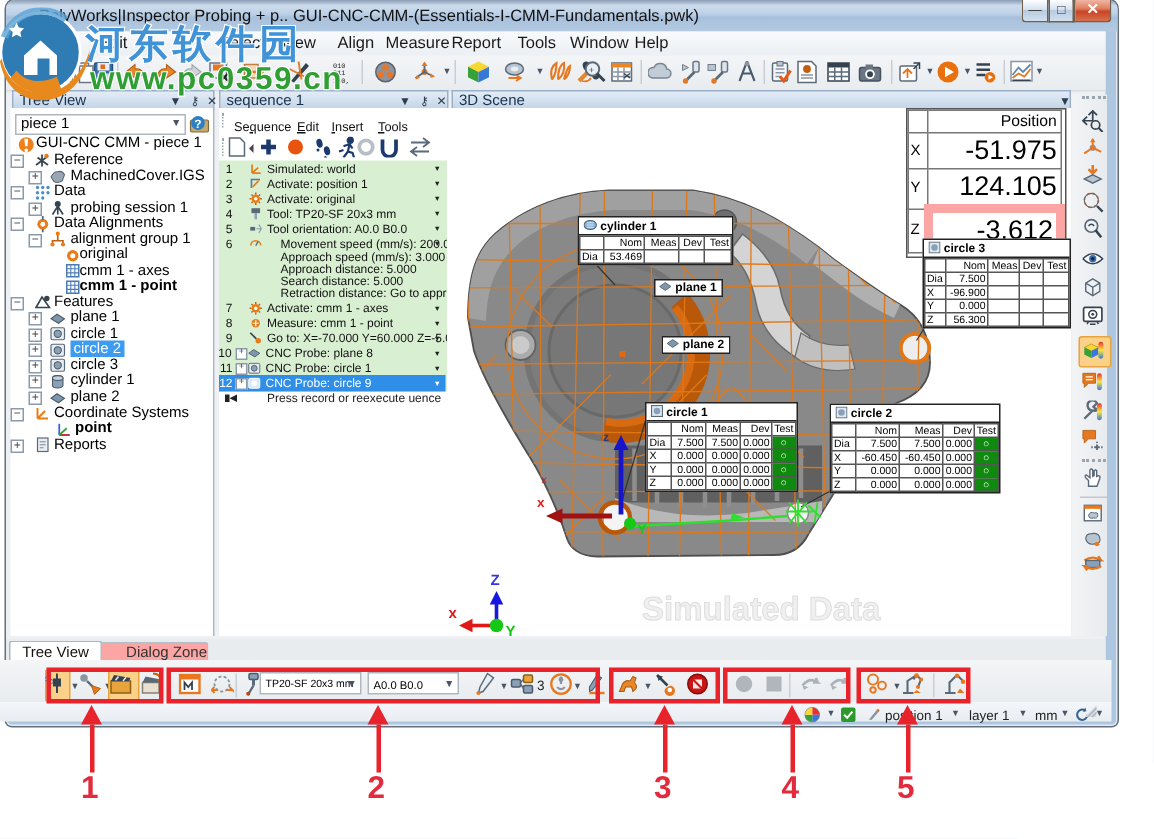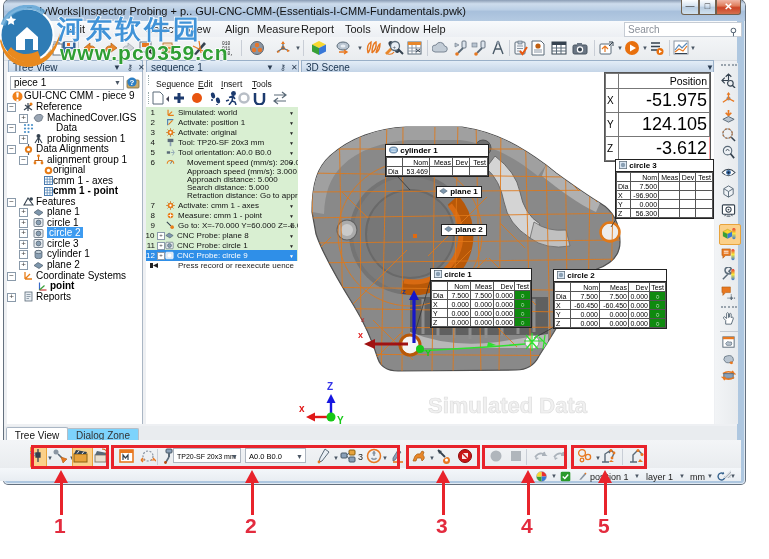--- a/index.html
+++ b/index.html
@@ -91,21 +91,20 @@
     <span style="left:18px">File</span>
       <span style="left:62px">Edit</span>
     <span style="left:142px">Select</span>
       <span style="left:183px">View</span>
     <span style="left:221px">Align</span>
       <span style="left:253px">Measure</span>
     <span style="left:297px">Report</span>
       <span style="left:341px">Tools</span>
     <span style="left:376px">Window</span>
       <span style="left:419px">Help</span>
-    <div id="search">Search<span style="position:absolute;right:4px;color:#456;">⚲</span></div>
   </div>
   <div id="toolbar">
 <div class="abs" style="left:14px;top:3px;">
         <svg width="16" height="16" viewBox="0 0 16 16">
           <path d="M3 1 h7 l3 3 v11 h-10 z" fill="#fff" stroke="#6a7684" stroke-width="1"></path>
           <path d="M10 1 l3 3 h-3 z" fill="#c8d2dc"></path>
         </svg>
       </div>
 <div class="abs" style="left:29px;top:3px;">
         <svg width="16" height="16" viewBox="0 0 16 16">
@@ -377,21 +376,21 @@
       <circle cx="6" cy="7" r="4.6" fill="#2d7fc4"></circle>
       <text x="6" y="10" font-size="8" fill="#fff" text-anchor="middle" font-weight="bold">?</text>
     </svg>
   <div id="treerows">
 <div class="abs" style="left:5px;top:19px;width:11px;height:11px;">
         <svg width="11" height="11" viewBox="0 0 11 11">
           <circle cx="5.5" cy="5.5" r="5" fill="#f08019"></circle>
           <path d="M4.2 1.5 h2.6 l-.5 5h-1.6z M5.5 8 a1.2 1.2 0 1 0 .01 0" fill="#fff"></path>
         </svg>
       </div>
-<div class="tree-item" style="left:17px;top:18px;">GUI-CNC CMM - piece 9</div>
+<div class="tree-item" style="left:17px;top:18px;">GUI-CNC CMM - piece 1</div>
 <div class="abs tbox" style="left:0px;top:31px;">−</div>
 <div class="abs" style="left:16px;top:30px;width:11px;height:11px;">
         <svg width="11" height="11" viewBox="0 0 11 11">
           <path d="M1 8 L9 2 M2 3 L9 8 M5 1 L5 9" stroke="#3a4654" stroke-width="1.2"></path>
           <circle cx="8" cy="2" r="1.5" fill="#e87d17"></circle>
         </svg>
       </div>
 <div class="tree-item" style="left:29px;top:29px;">Reference</div>
 <div class="abs tbox" style="left:12px;top:42px;">+</div>
 <div class="abs" style="left:26px;top:40px;width:11px;height:11px;">
@@ -408,21 +407,21 @@
             <circle cx="5.5" cy="2" r="1.1"></circle>
             <circle cx="9" cy="2" r="1.1"></circle>
             <circle cx="2" cy="5.5" r="1.1"></circle>
             <circle cx="5.5" cy="5.5" r="1.1"></circle>
             <circle cx="9" cy="5.5" r="1.1"></circle>
             <circle cx="2" cy="9" r="1.1"></circle>
             <circle cx="5.5" cy="9" r="1.1"></circle>
           </g>
         </svg>
       </div>
-<div class="tree-item" style="left:29px;top:50px;margin-left:20px;">Data</div>
+<div class="tree-item" style="left:29px;top:50px;">Data</div>
 <div class="abs tbox" style="left:12px;top:63px;">+</div>
 <div class="abs" style="left:26px;top:61px;width:11px;height:11px;">
         <svg width="11" height="11" viewBox="0 0 11 11">
           <circle cx="5.5" cy="3" r="2" fill="#35424f"></circle>
           <path d="M2 10 L5.5 4.5 L9 10 M5.5 4.5 V10" stroke="#35424f" stroke-width="1.1" fill="none"></path>
         </svg>
       </div>
 <div class="tree-item" style="left:40px;top:61px;">probing session 1</div>
 <div class="abs tbox" style="left:0px;top:73px;">−</div>
 <div class="abs" style="left:16px;top:72px;width:11px;height:11px;">
@@ -833,21 +832,21 @@
 <tr>
             <td style="border:1px solid #777;font-size:10px;">X</td>
             <td style="border:1px solid #777;text-align:right;font-size:18px;padding-right:2px;height:19px;">-51.975</td>
           </tr>
 <tr>
             <td style="border:1px solid #777;font-size:10px;">Y</td>
             <td style="border:1px solid #777;text-align:right;font-size:18px;padding-right:2px;height:19px;">124.105</td>
           </tr>
 <tr>
             <td style="border:1px solid #777;font-size:10px;">Z</td>
-            <td style="border:1px solid #fca5a5;text-align:right;font-size:18px;padding-right:2px;height:19px;">-3.612</td>
+            <td style="border:6px solid #fca5a5;text-align:right;font-size:18px;padding-right:2px;height:19px;">-3.612</td>
           </tr>
 </tbody>
       </table>
     </div>
 <div class="ann" style="left:87px;top:72px;">
  <div class="hd"><svg width="9" height="8" viewBox="0 0 12 10" style="vertical-align:-1px">
           <ellipse cx="6" cy="5" rx="5.5" ry="4" fill="#8ab0d4" stroke="#4a6a88"></ellipse>
           <path d="M3 3 h6 M3 5 h6 M3 7 h6" stroke="#d8e8f4" stroke-width="1"></path>
         </svg>&nbsp;cylinder 1</div>
  <table>
@@ -1142,21 +1141,21 @@
 <div class="abs" style="left:6px;top:305px;">
       <svg width="15" height="15" viewBox="0 0 16 16">
         <path d="M2 6 q6 -4 12 0 l-3 0 m3 0 l-2 -3" stroke="#e87820" stroke-width="1.6" fill="none"></path>
         <rect x="3" y="6" width="10" height="5" fill="#8aa0b8" stroke="#5a6a78"></rect>
         <path d="M14 10 q-6 4 -12 0 l3 0 m-3 0 l2 3" stroke="#e87820" stroke-width="1.6" fill="none"></path>
       </svg>
     </div>
 </div>
 <div id="tabs">
 <div class="abs" style="left:2px;top:1px;width:60px;height:15px;background:#fff;border:1px solid #aab6c4;border-bottom:none;border-radius:2px 2px 0 0;font-size:10px;color:#111;text-align:center;line-height:15px;">Tree View</div>
-<div class="abs" style="left:63px;top:2px;width:70px;height:14px;background:#7dd3fc;border:1px solid #b4bec8;border-bottom:none;border-radius:2px 2px 0 0;font-size:10px;color:#333;text-align:center;line-height:14px;">Dialog Zone</div>
+<div class="abs" style="left:63px;top:2px;width:70px;height:14px;background:#fca5a5;border:1px solid #b4bec8;border-bottom:none;border-radius:2px 2px 0 0;font-size:10px;color:#333;text-align:right;line-height:14px;">Dialog Zone</div>
 </div>
 <div id="btoolbar">
 <div class="abs" style="left:30px;top:6px;width:15px;height:20px;background:#fbd089;border:1px solid #e8a33c;border-radius:2px;"></div>
     <div class="abs" style="left:30px;top:8px;">
       <svg width="16" height="16" viewBox="0 0 16 16">
         <path d="M1 3 l5 3 -1.5 2 -5 -3 z" fill="#b8c4d0" stroke="#5a6a78" stroke-width=".6"></path>
         <path d="M8 1 v13 m-2 -9 h4 v4 h-4 z" stroke="#35424f" stroke-width="1.3" fill="#35424f"></path>
       </svg>
     </div>
 <div class="abs" style="left:47px;top:15px;font-size:6px;color:#4a5664;">▼</div>

